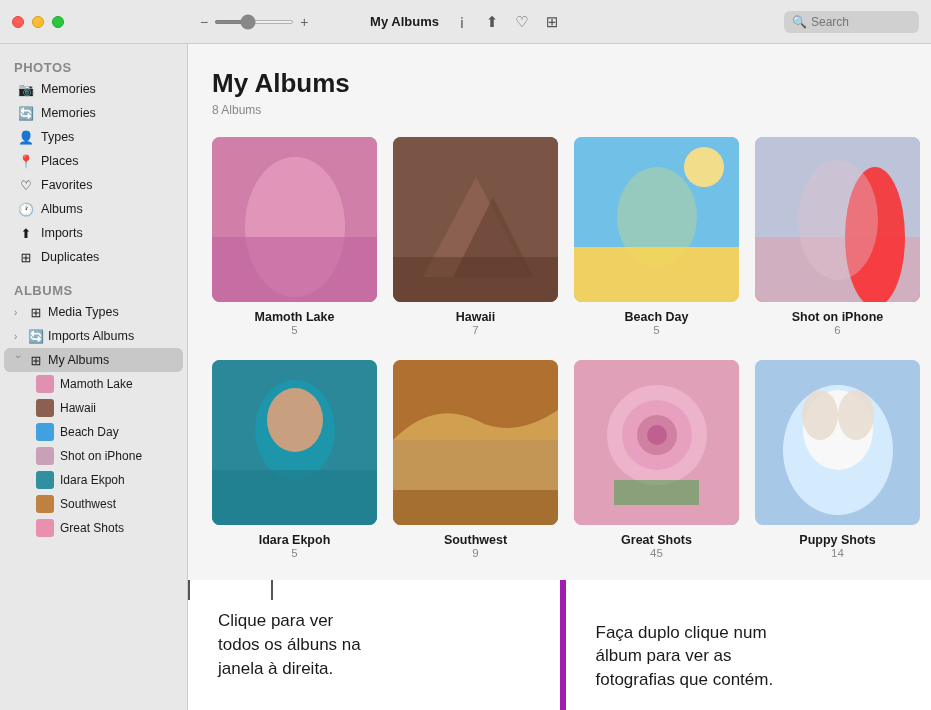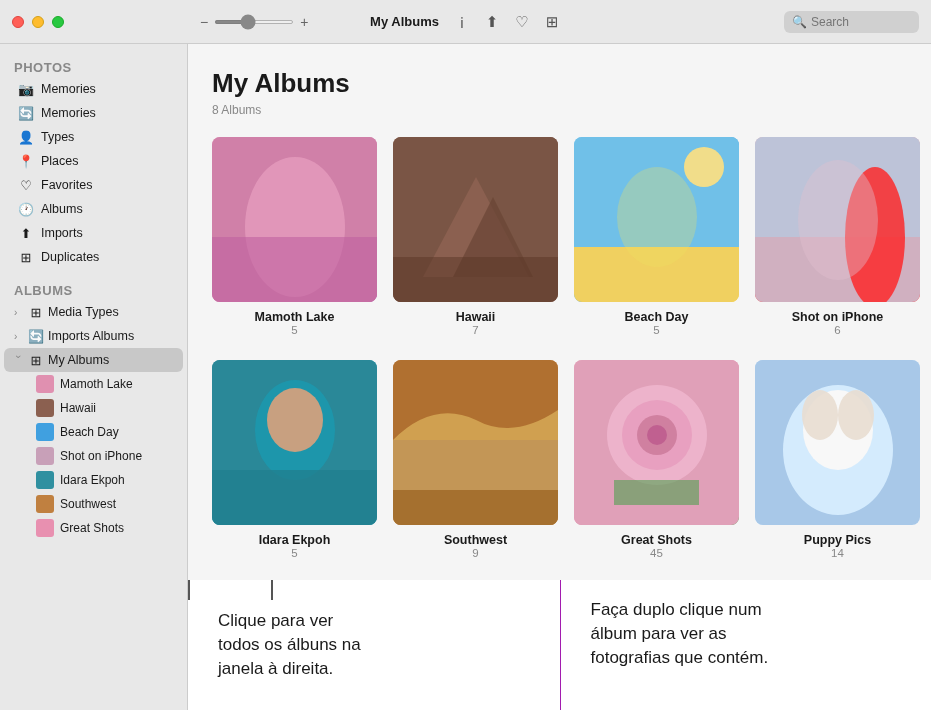--- a/index.html
+++ b/index.html
@@ -267,22 +267,22 @@
       width: 50%;
       padding: 18px 30px;
       display: flex;
       align-items: center;
       position: relative;
     }
     .annotation-right {
       width: 50%;
       padding: 18px 30px;
       display: flex;
-      align-items: flex-start;
-      border-left: 1px solid #a21caf;
+      align-items: flex-end;
+      border-left: 6px solid #a21caf;
     }
     .annotation-text {
       font-size: 17px;
       font-weight: 500;
       color: #1a1a1a;
       line-height: 1.4;
     }
 
     
     .main-wrapper {
@@ -525,21 +525,21 @@
         <div class="album-item">
           <div class="album-thumb thumb-puppy">
             <svg viewBox="0 0 165 165" xmlns="http://www.w3.org/2000/svg">
               <rect width="165" height="165" fill="#a8c8e8"></rect>
               <ellipse cx="83" cy="90" rx="55" ry="65" fill="#d8eeff" opacity="0.9"></ellipse>
               <ellipse cx="83" cy="70" rx="35" ry="40" fill="#f8f8f8"></ellipse>
               <ellipse cx="65" cy="55" rx="18" ry="25" fill="#e8ddd0" opacity="0.9"></ellipse>
               <ellipse cx="101" cy="55" rx="18" ry="25" fill="#e8ddd0" opacity="0.9"></ellipse>
             </svg>
           </div>
-          <div class="album-name">Puppy Pics</div>
+          <div class="album-name">Puppy Shots</div>
           <div class="album-count">14</div>
         </div>
 
       </div>
     </div>
 
     <div class="annotation-overlay">
       <div class="annotation-left">
         <div style="position:absolute;top:0;left:83px;width:2px;height:20px;background:#555;"></div>
         <p class="annotation-text">Clique para ver<br>todos os álbuns na<br>janela à direita.</p>

